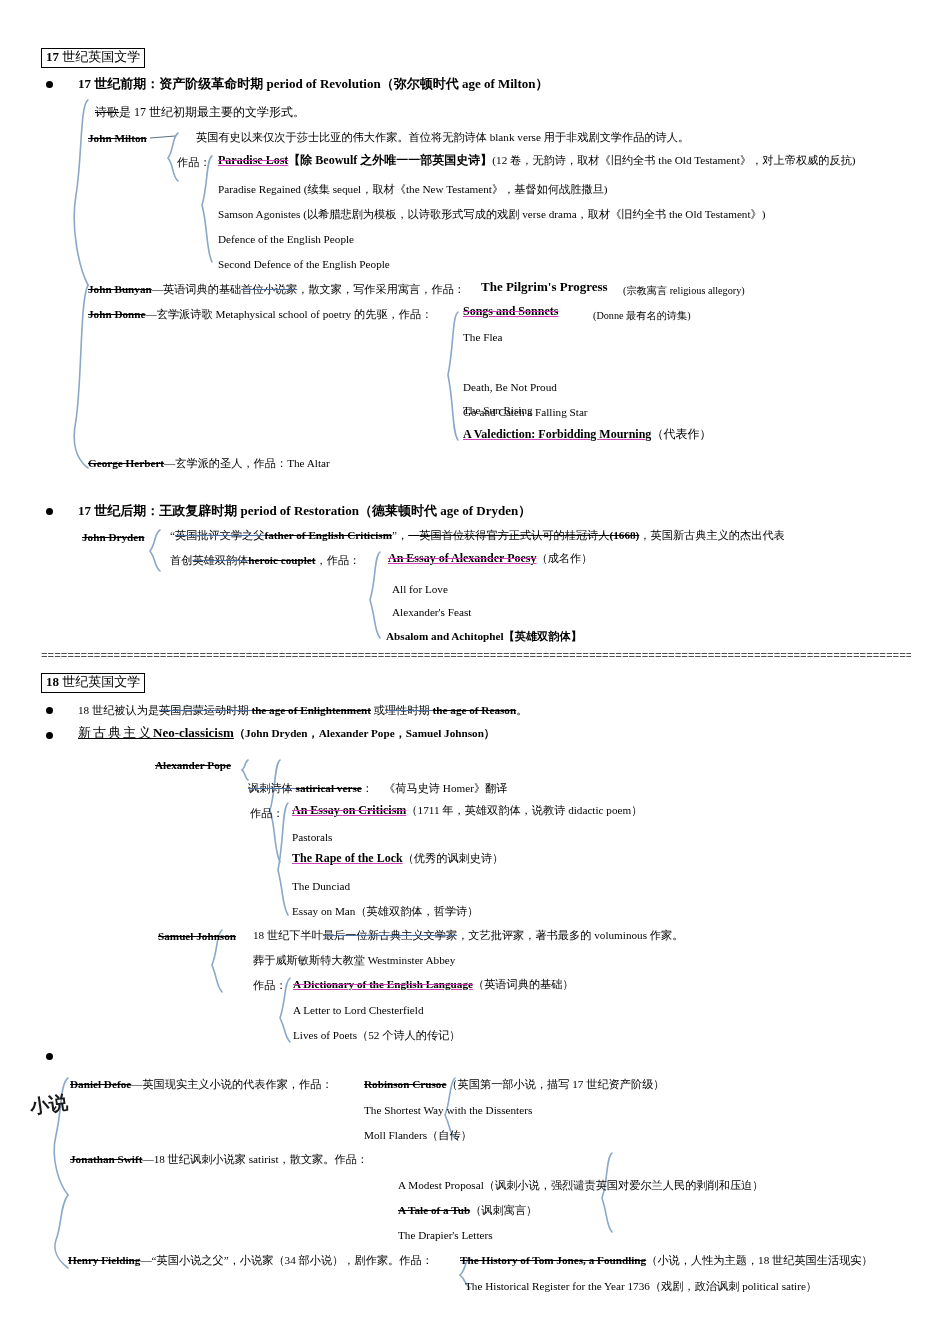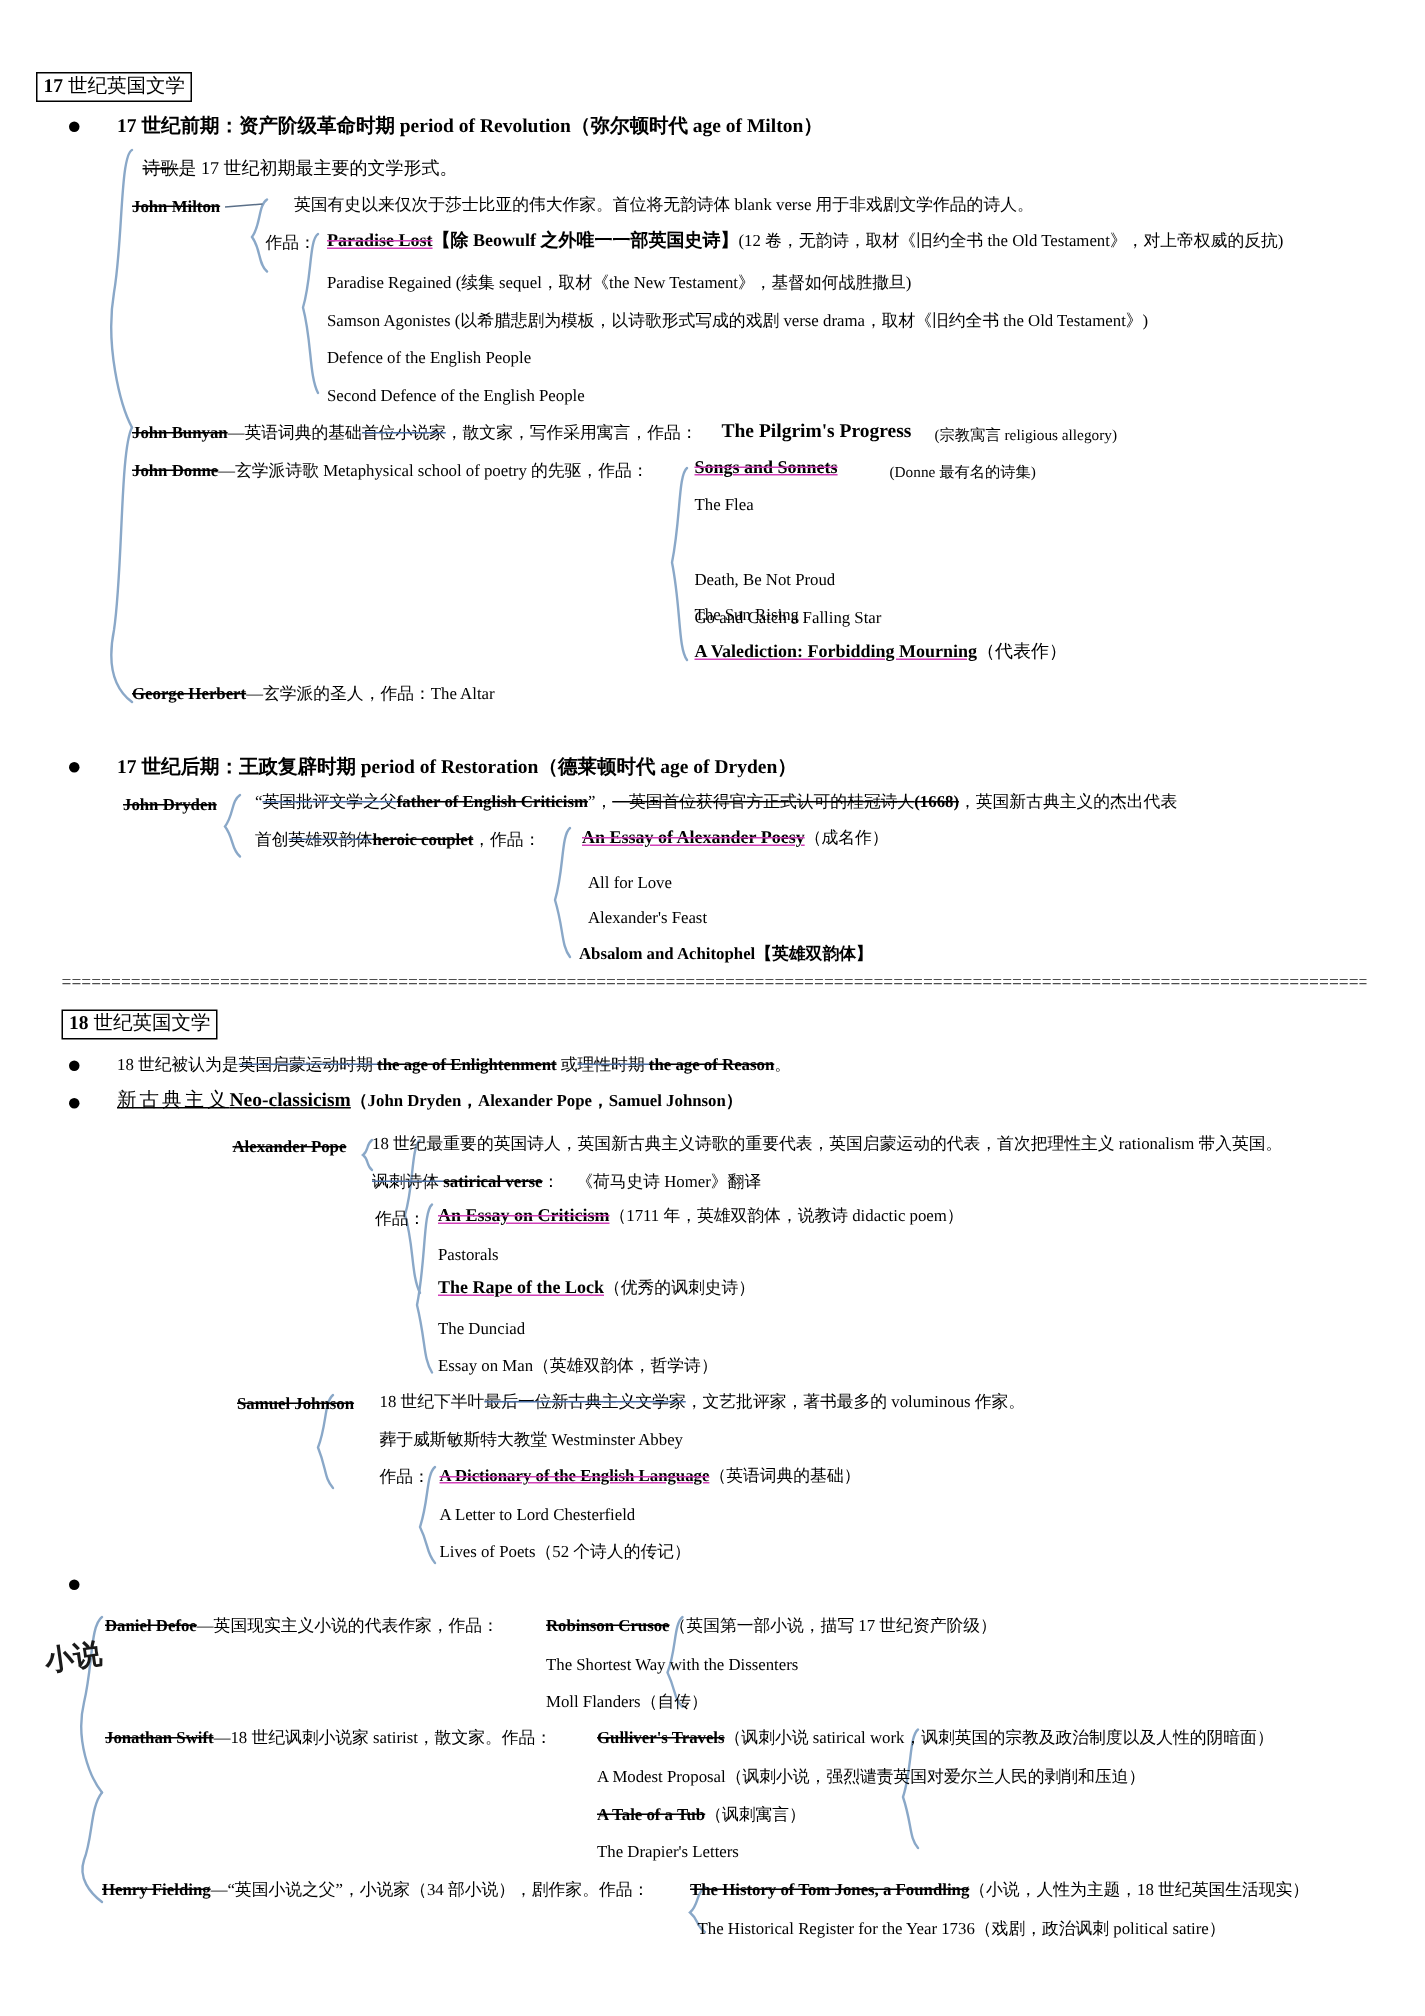--- a/index.html
+++ b/index.html
@@ -135,21 +135,21 @@
       <path d="M612 1153 C606 1158 608 1180 602 1198 C608 1216 606 1225 612 1232"></path>
 
       <path d="M470 1258 C464 1262 466 1270 460 1275 C466 1280 464 1284 470 1288"></path>
     </g>
 
     <g stroke="#5a6f88" stroke-width="1">
       <line x1="150" y1="138" x2="175" y2="136"></line>
     </g>
   </svg>
 
-  <div class="boxed" style="left:24px; top:48px;">
+  <div class="boxed" style="left:41px; top:48px;">
     <span class="num">17</span><span class="cn"> 世纪英国文学</span>
   </div>
 
   <div class="bullet" style="left:46px; top:81px;"></div>
   <div class="t sz13" style="left:78px; top:77px;"><span class="b">17</span><span class="cn b"> 世纪前期：资产阶级革命时期 </span><span class="b">period of Revolution</span><span class="cn b">（弥尔顿时代 </span><span class="b">age of Milton</span><span class="cn b">）</span></div>
 
   <div class="t sz12" style="left:95px; top:106px;"><span class="cn strike">诗歌</span><span class="cn">是 17 世纪初期最主要的文学形式。</span></div>
 
   <div class="t sz11 b strike" style="left:88px; top:132px;">John Milton</div>
   <div class="t sz11" style="left:196px; top:131px;">英国有史以来仅次于莎士比亚的伟大作家。首位将无韵诗体 blank verse 用于非戏剧文学作品的诗人。</div>
@@ -200,21 +200,20 @@
     <span class="num">18</span><span class="cn"> 世纪英国文学</span>
   </div>
 
   <div class="bullet" style="left:46px; top:707px;"></div>
   <div class="t sz11" style="left:78px; top:704px;"><span class="cn">18 世纪被认为是</span><span class="cn strike-blue">英国启蒙运动时期 </span><span class="b strike">the age of Enlightenment</span><span class="cn"> 或</span><span class="cn strike-blue">理性时期 </span><span class="b strike">the age of Reason</span><span class="cn">。</span></div>
 
   <div class="bullet" style="left:46px; top:732px;"></div>
   <div class="t sz13" style="left:78px; top:726px;"><span class="cn ul" style="letter-spacing:2px;">新古典主义</span><span class="b ul">Neo-classicism</span><span class="cn b sz11">（John Dryden，Alexander Pope，Samuel Johnson）</span></div>
 
   <div class="t sz11 b strike" style="left:155px; top:759px;">Alexander Pope</div>
-  <div class="t sz11" style="left:248px; top:757px;">18 世纪最重要的英国诗人，英国新古典主义诗歌的重要代表，英国启蒙运动的代表，首次把理性主义 rationalism 带入英国。</div>
 
   <div class="t sz11" style="left:248px; top:782px;"><span class="cn strike-blue">讽刺诗体 </span><span class="b strike">satirical verse</span><span class="cn">：　《荷马史诗 Homer》翻译</span></div>
 
   <div class="t sz11" style="left:250px; top:807px;">作品：</div>
   <div class="t sz12" style="left:292px; top:804px;"><span class="b mag-both">An Essay on Criticism</span><span class="cn sz11">（1711 年，英雄双韵体，说教诗 didactic poem）</span></div>
 
   <div class="t sz11" style="left:292px; top:831px;">Pastorals</div>
   <div class="t sz12" style="left:292px; top:852px;"><span class="b mag-ul">The Rape of the Lock</span><span class="cn sz11">（优秀的讽刺史诗）</span></div>
   <div class="t sz11" style="left:292px; top:880px;">The Dunciad</div>
   <div class="t sz11" style="left:292px; top:905px;"><span>Essay on Man</span><span class="cn">（英雄双韵体，哲学诗）</span></div>
@@ -231,21 +230,20 @@
   <div class="bullet" style="left:46px; top:1053px;"></div>
 
   <div class="handwrite" style="left:30px; top:1092px;">小说</div>
 
   <div class="t sz11" style="left:70px; top:1078px;"><span class="b strike">Daniel Defoe</span><span class="cn">—</span><span class="cn">英国现实主义小说的代表作家，作品：</span></div>
   <div class="t sz11" style="left:364px; top:1078px;"><span class="b strike">Robinson Crusoe</span><span class="cn">（英国第一部小说，描写 17 世纪资产阶级）</span></div>
   <div class="t sz11" style="left:364px; top:1104px;">The Shortest Way with the Dissenters</div>
   <div class="t sz11" style="left:364px; top:1129px;"><span>Moll Flanders</span><span class="cn">（自传）</span></div>
 
   <div class="t sz11" style="left:70px; top:1153px;"><span class="b strike">Jonathan Swift</span><span class="cn">—</span><span class="cn">18 世纪讽刺小说家 satirist，散文家。作品：</span></div>
-  <div class="t sz11" style="left:398px; top:1153px;"><span class="b strike">Gulliver's Travels</span><span class="cn">（讽刺小说 satirical work，讽刺英国的宗教及政治制度以及人性的阴暗面）</span></div>
   <div class="t sz11" style="left:398px; top:1179px;"><span>A Modest Proposal</span><span class="cn">（讽刺小说，强烈谴责英国对爱尔兰人民的剥削和压迫）</span></div>
   <div class="t sz11" style="left:398px; top:1204px;"><span class="b strike">A Tale of a Tub</span><span class="cn">（讽刺寓言）</span></div>
   <div class="t sz11" style="left:398px; top:1229px;">The Drapier's Letters</div>
 
   <div class="t sz11" style="left:68px; top:1254px;"><span class="b strike">Henry Fielding</span><span class="cn">—</span><span class="cn">“英国小说之父”，小说家（34 部小说），剧作家。作品：</span></div>
   <div class="t sz11" style="left:460px; top:1254px;"><span class="b strike">The History of Tom Jones, a Foundling</span><span class="cn">（小说，人性为主题，18 世纪英国生活现实）</span></div>
   <div class="t sz11" style="left:465px; top:1280px;"><span>The Historical Register for the Year 1736</span><span class="cn">（戏剧，政治讽刺 political satire）</span></div>
 
 </div>
 

